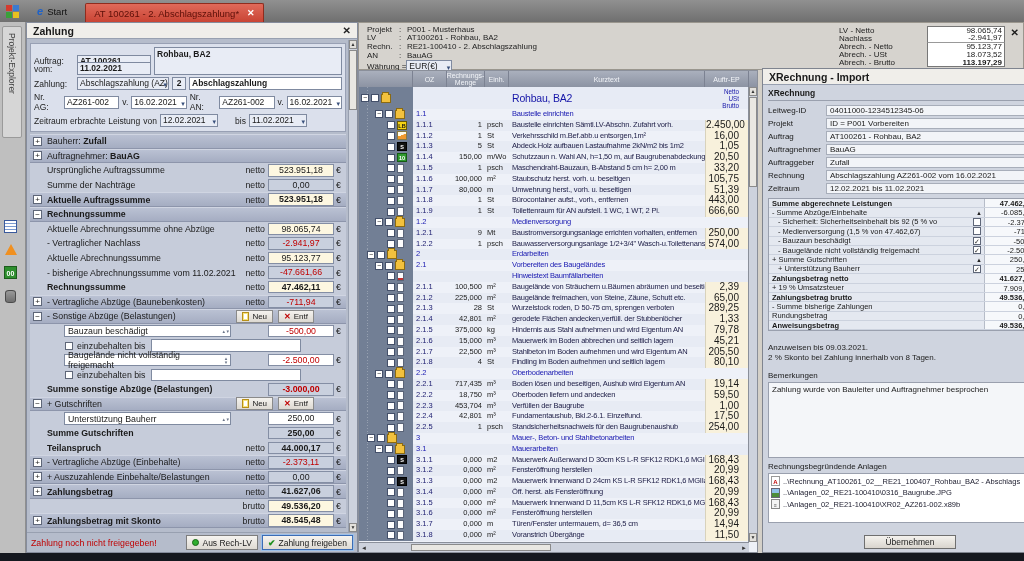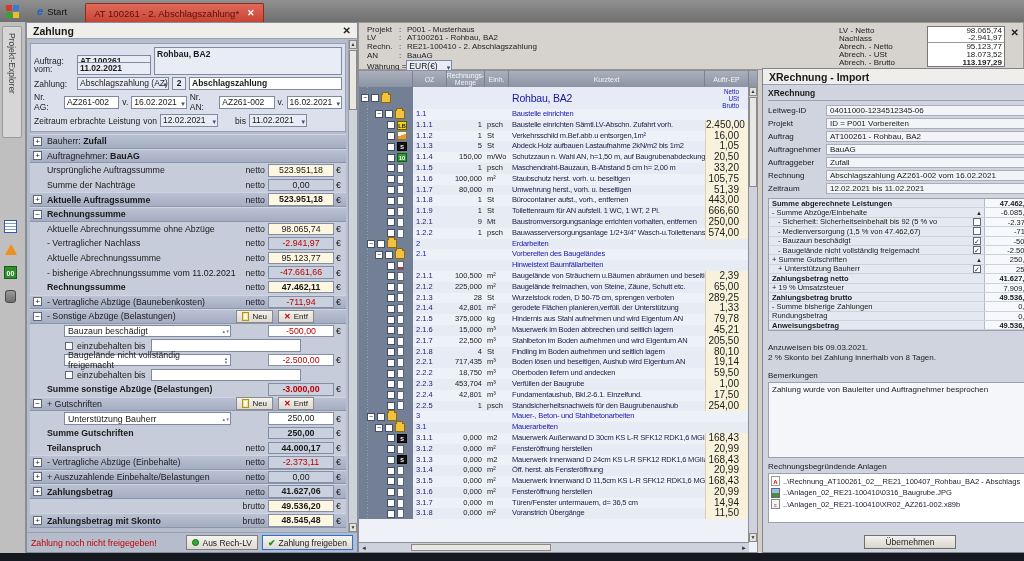--- a/index.html
+++ b/index.html
@@ -615,20 +615,32 @@
         <span class="tcell" style="padding-left: 28px;">
           <span class="tcb"></span>
           <span class="i-doc"></span>
         </span>
         <span class="c-oz">1.1.9</span>
         <span class="c-m">1</span>
         <span class="c-e">St</span>
         <span class="c-k">Toilettenraum für AN aufstell. 1 WC, 1 WT, 2 Pi.</span>
         <span class="c-ep has">666,60</span>
       </div>
+      <div class="lvrow grp">
+        <span class="tcell" style="padding-left: 16px;">
+          <span class="texp">−</span>
+          <span class="tcb"></span>
+          <span class="ti i-grp"></span>
+        </span>
+        <span class="c-oz">1.2</span>
+        <span class="c-m"></span>
+        <span class="c-e"></span>
+        <span class="c-k">Medienversorgung</span>
+        <span class="c-ep"></span>
+      </div>
       <div class="lvrow alt">
         <span class="tcell" style="padding-left: 28px;">
           <span class="tcb"></span>
           <span class="i-doc"></span>
         </span>
         <span class="c-oz">1.2.1</span>
         <span class="c-m">9</span>
         <span class="c-e">Mt</span>
         <span class="c-k">Baustromversorgungsanlage errichten vorhalten, entfernen</span>
         <span class="c-ep has">250,00</span>
@@ -713,21 +725,21 @@
         <span class="c-ep has">289,25</span>
       </div>
       <div class="lvrow alt">
         <span class="tcell" style="padding-left: 28px;">
           <span class="tcb"></span>
           <span class="i-doc"></span>
         </span>
         <span class="c-oz">2.1.4</span>
         <span class="c-m">42,801</span>
         <span class="c-e">m²</span>
-        <span class="c-k">gerodete Flächen planieren,verfüll. der Unterstützung</span>
+        <span class="c-k">gerodete Flächen andecken,verfüll. der Stubbenlöcher</span>
         <span class="c-ep has">1,33</span>
       </div>
       <div class="lvrow">
         <span class="tcell" style="padding-left: 28px;">
           <span class="tcb"></span>
           <span class="i-doc"></span>
         </span>
         <span class="c-oz">2.1.5</span>
         <span class="c-m">375,000</span>
         <span class="c-e">kg</span>
@@ -759,20 +771,32 @@
       <div class="lvrow alt">
         <span class="tcell" style="padding-left: 28px;">
           <span class="tcb"></span>
           <span class="i-doc"></span>
         </span>
         <span class="c-oz">2.1.8</span>
         <span class="c-m">4</span>
         <span class="c-e">St</span>
         <span class="c-k">Findling im Boden aufnehmen und seitlich lagern</span>
         <span class="c-ep has">80,10</span>
+      </div>
+      <div class="lvrow grp">
+        <span class="tcell" style="padding-left: 16px;">
+          <span class="texp">−</span>
+          <span class="tcb"></span>
+          <span class="ti i-grp"></span>
+        </span>
+        <span class="c-oz">2.2</span>
+        <span class="c-m"></span>
+        <span class="c-e"></span>
+        <span class="c-k">Oberbodenarbeiten</span>
+        <span class="c-ep"></span>
       </div>
       <div class="lvrow alt">
         <span class="tcell" style="padding-left: 28px;">
           <span class="tcb"></span>
           <span class="i-doc"></span>
         </span>
         <span class="c-oz">2.2.1</span>
         <span class="c-m">717,435</span>
         <span class="c-e">m³</span>
         <span class="c-k">Boden lösen und beseitigen, Aushub wird Eigentum AN</span>

